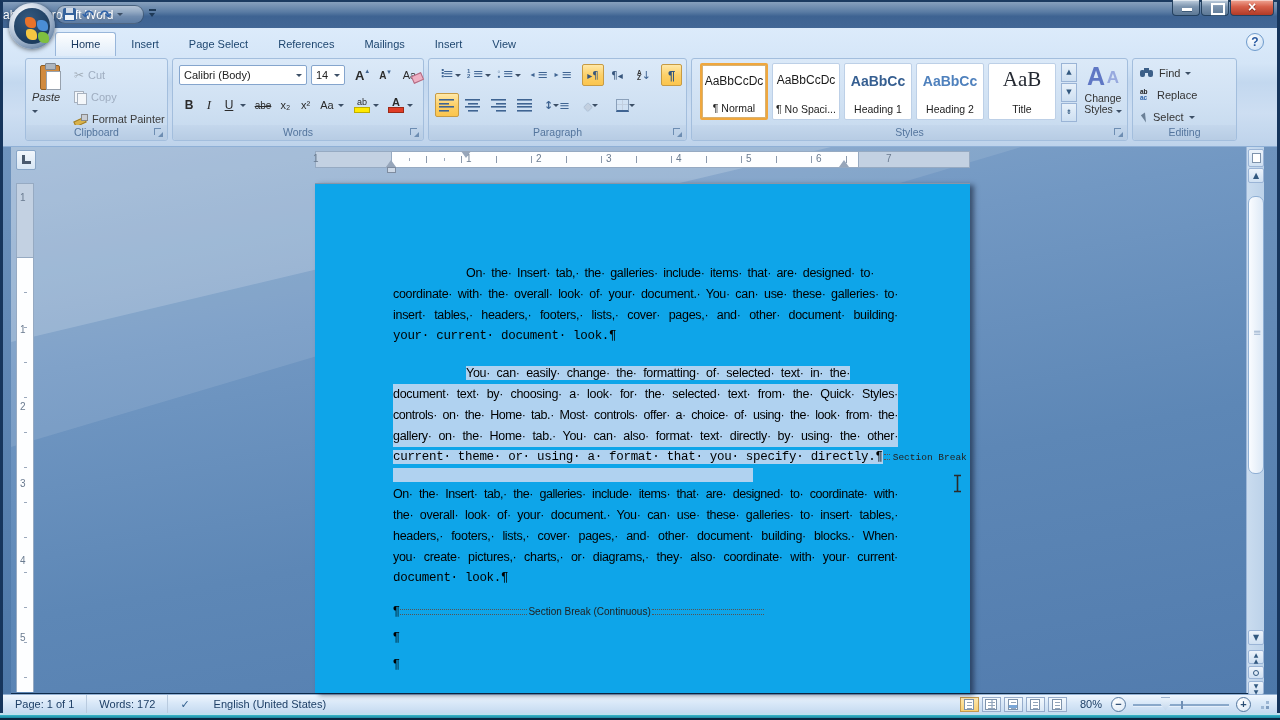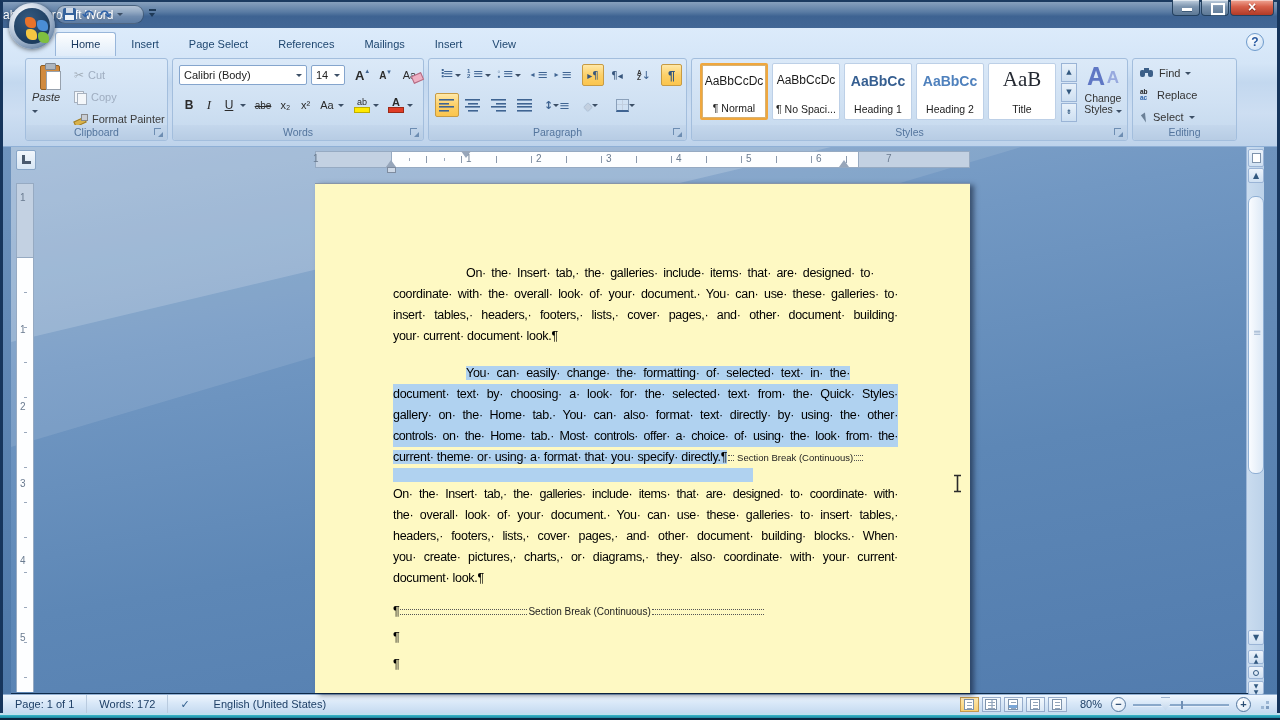--- a/index.html
+++ b/index.html
@@ -193,26 +193,26 @@
     background-image:repeating-linear-gradient(180deg,transparent 0 16.7px,#9aa8bb 16.7px 17.5px);
     background-size:3px auto;background-position:center 0;background-repeat:no-repeat;}
   .vnum{position:absolute;left:20px;font-size:10px;color:#6a7b90;z-index:6;}
   .mk{position:absolute;z-index:7;width:0;height:0;}
   #mk-first{left:461px;top:151px;border-top:7px solid #97a6ba;border-left:5px solid transparent;border-right:5px solid transparent;}
   #mk-hang{left:386px;top:160px;border-bottom:7px solid #97a6ba;border-left:5px solid transparent;border-right:5px solid transparent;}
   #mk-hang2{left:387px;top:167px;width:9px;height:6px;background:#cdd8e6;border:1px solid #7e8ca0;}
   #mk-right{left:839px;top:160px;border-bottom:7px solid #97a6ba;border-left:5px solid transparent;border-right:5px solid transparent;}
 
   
-  #page{left:315px;top:183px;width:655px;height:510px;background:#fef9c3;z-index:2;
+  #page{left:315px;top:183px;width:655px;height:510px;background:#0ea5e9;z-index:2;
     border-top:1px solid #8795a8;box-shadow:4px 2px 5px rgba(12,24,46,.55);overflow:hidden;}
   #textcol{position:absolute;left:78px;top:79px;width:505px;
     font-size:12.5px;letter-spacing:-0.3px;color:#000;}
   .ln{height:21px;line-height:21px;text-align:justify;text-align-last:justify;white-space:nowrap;overflow:visible;}
-  .ln.last{text-align:right;text-align-last:left;}
+  .ln.last{text-align:right;text-align-last:left;font-family:Liberation Mono, monospace;}
   .ln.first{padding-left:73px;}
   .ln.pr24{padding-right:24px;} .ln.pr48{padding-right:48px;}
   .ln.tight{letter-spacing:-0.45px;}
   .hlband{background:#b0d2f0;}
   .hlspan{background:#b0d2f0;}
   #hlstub{width:360px;height:14px;background:#b0d2f0;}
   .sbsmall{font-size:9.5px;letter-spacing:0;color:#222;margin-left:2px;}
   .dl{display:inline-block;height:6px;border-top:1px dotted #555;border-bottom:1px dotted #555;vertical-align:middle;margin:0 1px;}
   .dl.a{width:127px;} .dl.b{width:112px;} .dl.s{width:6px;} .dl.t{width:9px;}
   #sbline{height:21px;line-height:21px;white-space:nowrap;margin-top:12px;font-size:12.5px;}
@@ -499,22 +499,22 @@
   <div id="textcol">
     <div>
       <div class="ln first pr24">On· the· Insert· tab,· the· galleries· include· items· that· are· designed· to·</div>
       <div class="ln">coordinate· with· the· overall· look· of· your· document.· You· can· use· these· galleries· to·</div>
       <div class="ln">insert· tables,· headers,· footers,· lists,· cover· pages,· and· other· document· building·</div>
       <div class="ln last">your· current· document· look.¶</div>
     </div>
     <div style="margin-top:16px;">
       <div class="ln first pr48"><span class="hlspan">You· can· easily· change· the· formatting· of· selected· text· in· the·</span></div>
       <div class="ln hlband">document· text· by· choosing· a· look· for· the· selected· text· from· the· Quick· Styles·</div>
+      <div class="ln hlband tight">controls· on· the· Home· tab.· Most· controls· offer· a· choice· of· using· the· look· from· the·</div>
       <div class="ln hlband">gallery· on· the· Home· tab.· You· can· also· format· text· directly· by· using· the· other·</div>
-      <div class="ln hlband tight">controls· on· the· Home· tab.· Most· controls· offer· a· choice· of· using· the· look· from· the·</div>
       <div class="ln last">
         <span class="hlspan">current· theme· or· using· a· format· that· you· specify· directly.¶</span><span class="dl s"></span><span class="sbsmall">Section Break (Continuous)</span><span class="dl t"></span>
       </div>
       <div id="hlstub"></div>
     </div>
     <div style="margin-top:2px;">
       <div class="ln tight">On· the· Insert· tab,· the· galleries· include· items· that· are· designed· to· coordinate· with·</div>
       <div class="ln">the· overall· look· of· your· document.· You· can· use· these· galleries· to· insert· tables,·</div>
       <div class="ln">headers,· footers,· lists,· cover· pages,· and· other· document· building· blocks.· When·</div>
       <div class="ln">you· create· pictures,· charts,· or· diagrams,· they· also· coordinate· with· your· current·</div>

